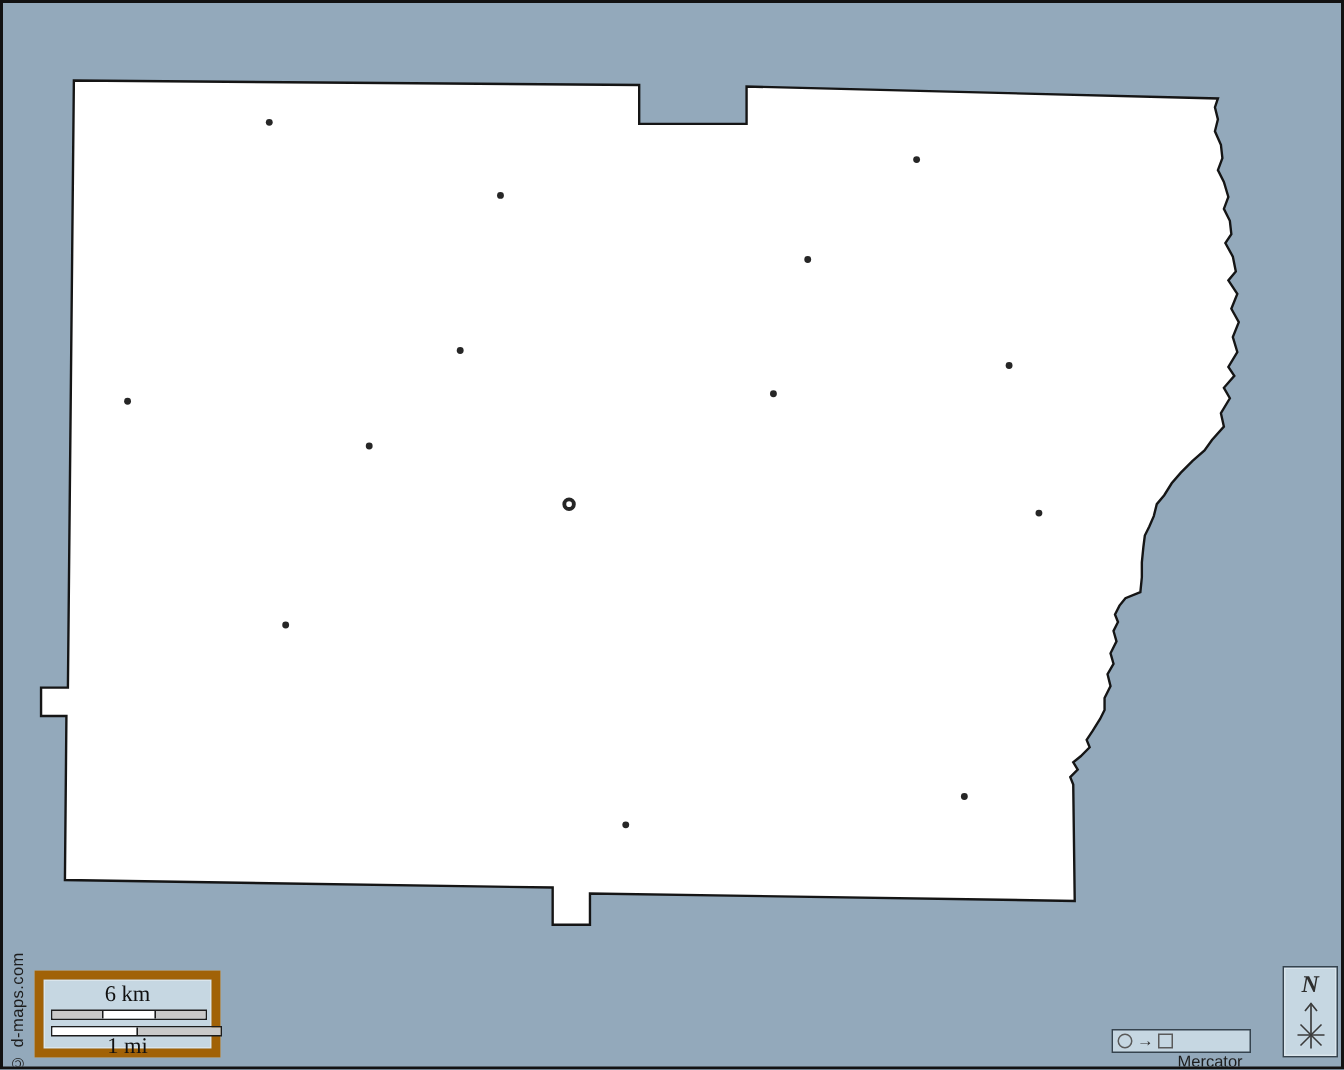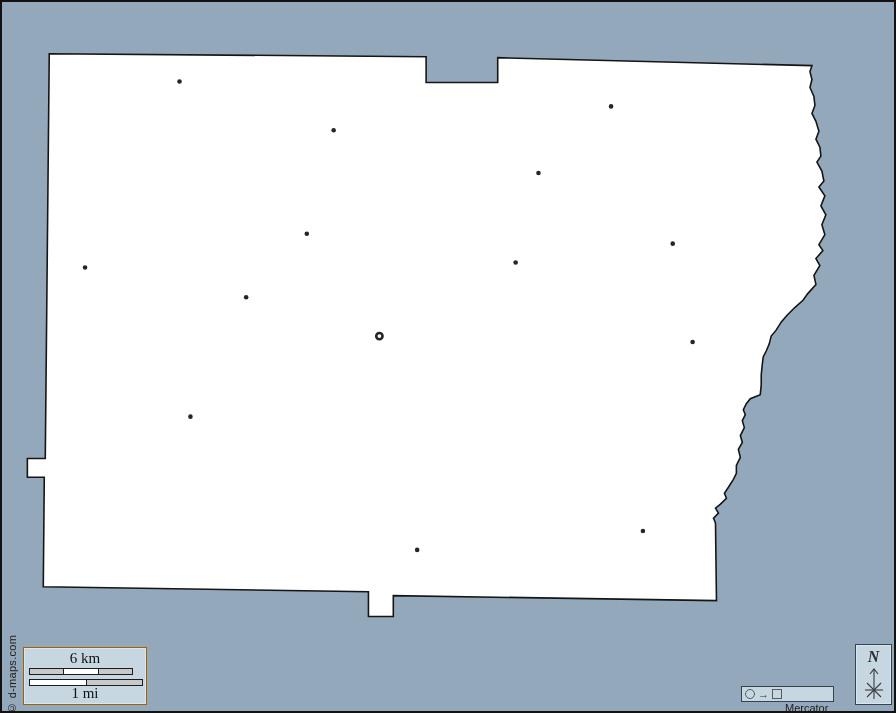--- a/index.html
+++ b/index.html
@@ -37,21 +37,21 @@
     align-items: center;
   }
   
   .scalebar-box {
     position: absolute;
     left: 21px;
     top: 645px;
     width: 124px;
     height: 58px;
     background: #c6d7e2;
-    border: 1px solid #a16207;
+    border: 6px solid #a16207;
     box-shadow: inset 0 0 0 1px rgba(255,255,255,0.35);
     box-sizing: border-box;
     font-family: "Liberation Serif", serif;
     color: #111;
   }
   .scale-label {
     position: absolute;
     width: 100%;
     text-align: center;
     font-size: 15px;

